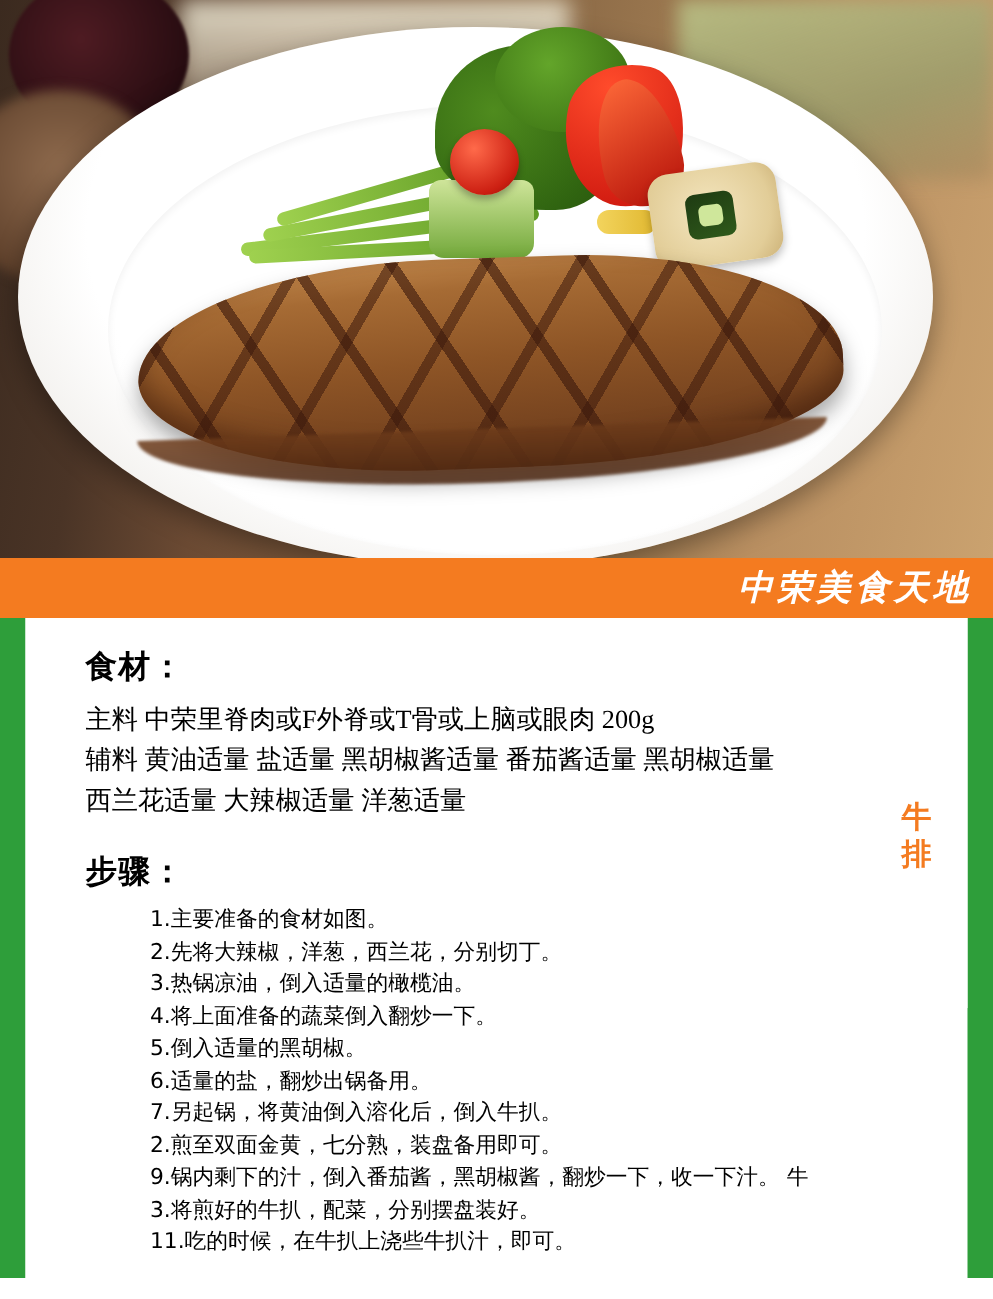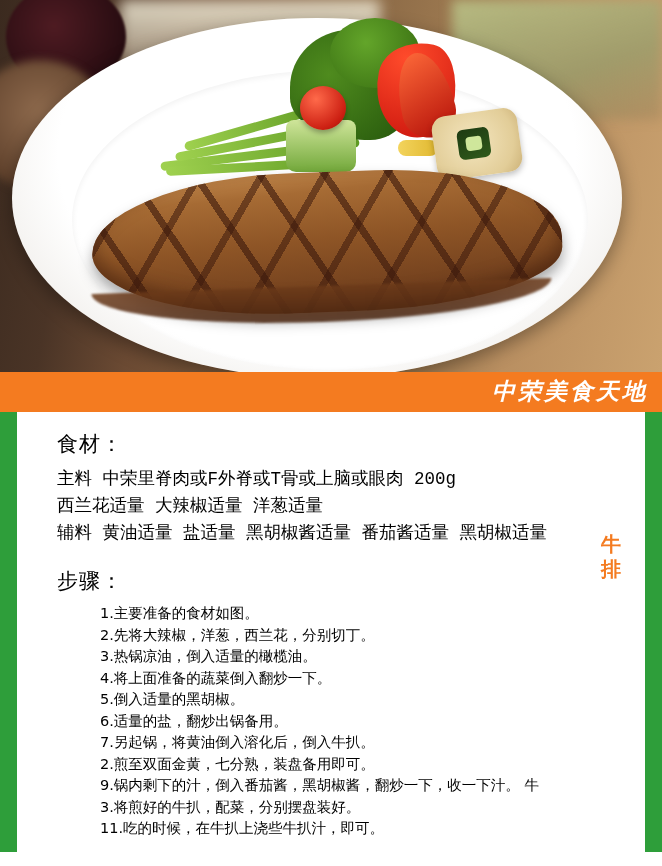--- a/index.html
+++ b/index.html
@@ -270,26 +270,26 @@
     width: 628px;
     height: 454px;
     background: #ffffff;
     box-sizing: border-box;
     padding: 14px 20px 0 40px;
     color: #000000;
   }
   .section-title {
     font-family: "DejaVu Sans", sans-serif;
     font-size: 21px;
-    font-weight: normal;
+    font-weight: bold;
     margin: 4px 0 8px 0;
     letter-spacing: 1px;
   }
   .ing-line {
-    font-family: Liberation Mono, monospace;
+    font-family: Liberation Serif, serif;
     font-size: 17.5px;
     line-height: 27px;
     white-space: nowrap;
   }
   .steps {
     margin-top: 4px;
     margin-left: 43px;
   }
   .step {
     font-family: "DejaVu Sans", sans-serif;
@@ -354,22 +354,22 @@
 
   <div class="frame-left"></div>
   <div class="frame-right"></div>
   <div class="frame-right-lower"></div>
 
   <div class="recipe">
 
     <div class="section-title">食材：</div>
 
     <div class="ing-line">主料 中荣里脊肉或F外脊或T骨或上脑或眼肉 200g</div>
+    <div class="ing-line">辅料 黄油适量 盐适量 黑胡椒酱适量 番茄酱适量 黑胡椒适量</div>
     <div class="ing-line"> 西兰花适量 大辣椒适量 洋葱适量</div>
-    <div class="ing-line">辅料 黄油适量 盐适量 黑胡椒酱适量 番茄酱适量 黑胡椒适量</div>
 
     <div class="section-title" style="margin-top:20px">步骤：</div>
 
     <div class="steps">
       <div class="step">1.主要准备的食材如图。</div>
       <div class="step">2.先将大辣椒，洋葱，西兰花，分别切丁。</div>
       <div class="step">3.热锅凉油，倒入适量的橄榄油。</div>
       <div class="step">4.将上面准备的蔬菜倒入翻炒一下。</div>
       <div class="step">5.倒入适量的黑胡椒。</div>
       <div class="step">6.适量的盐，翻炒出锅备用。</div>

